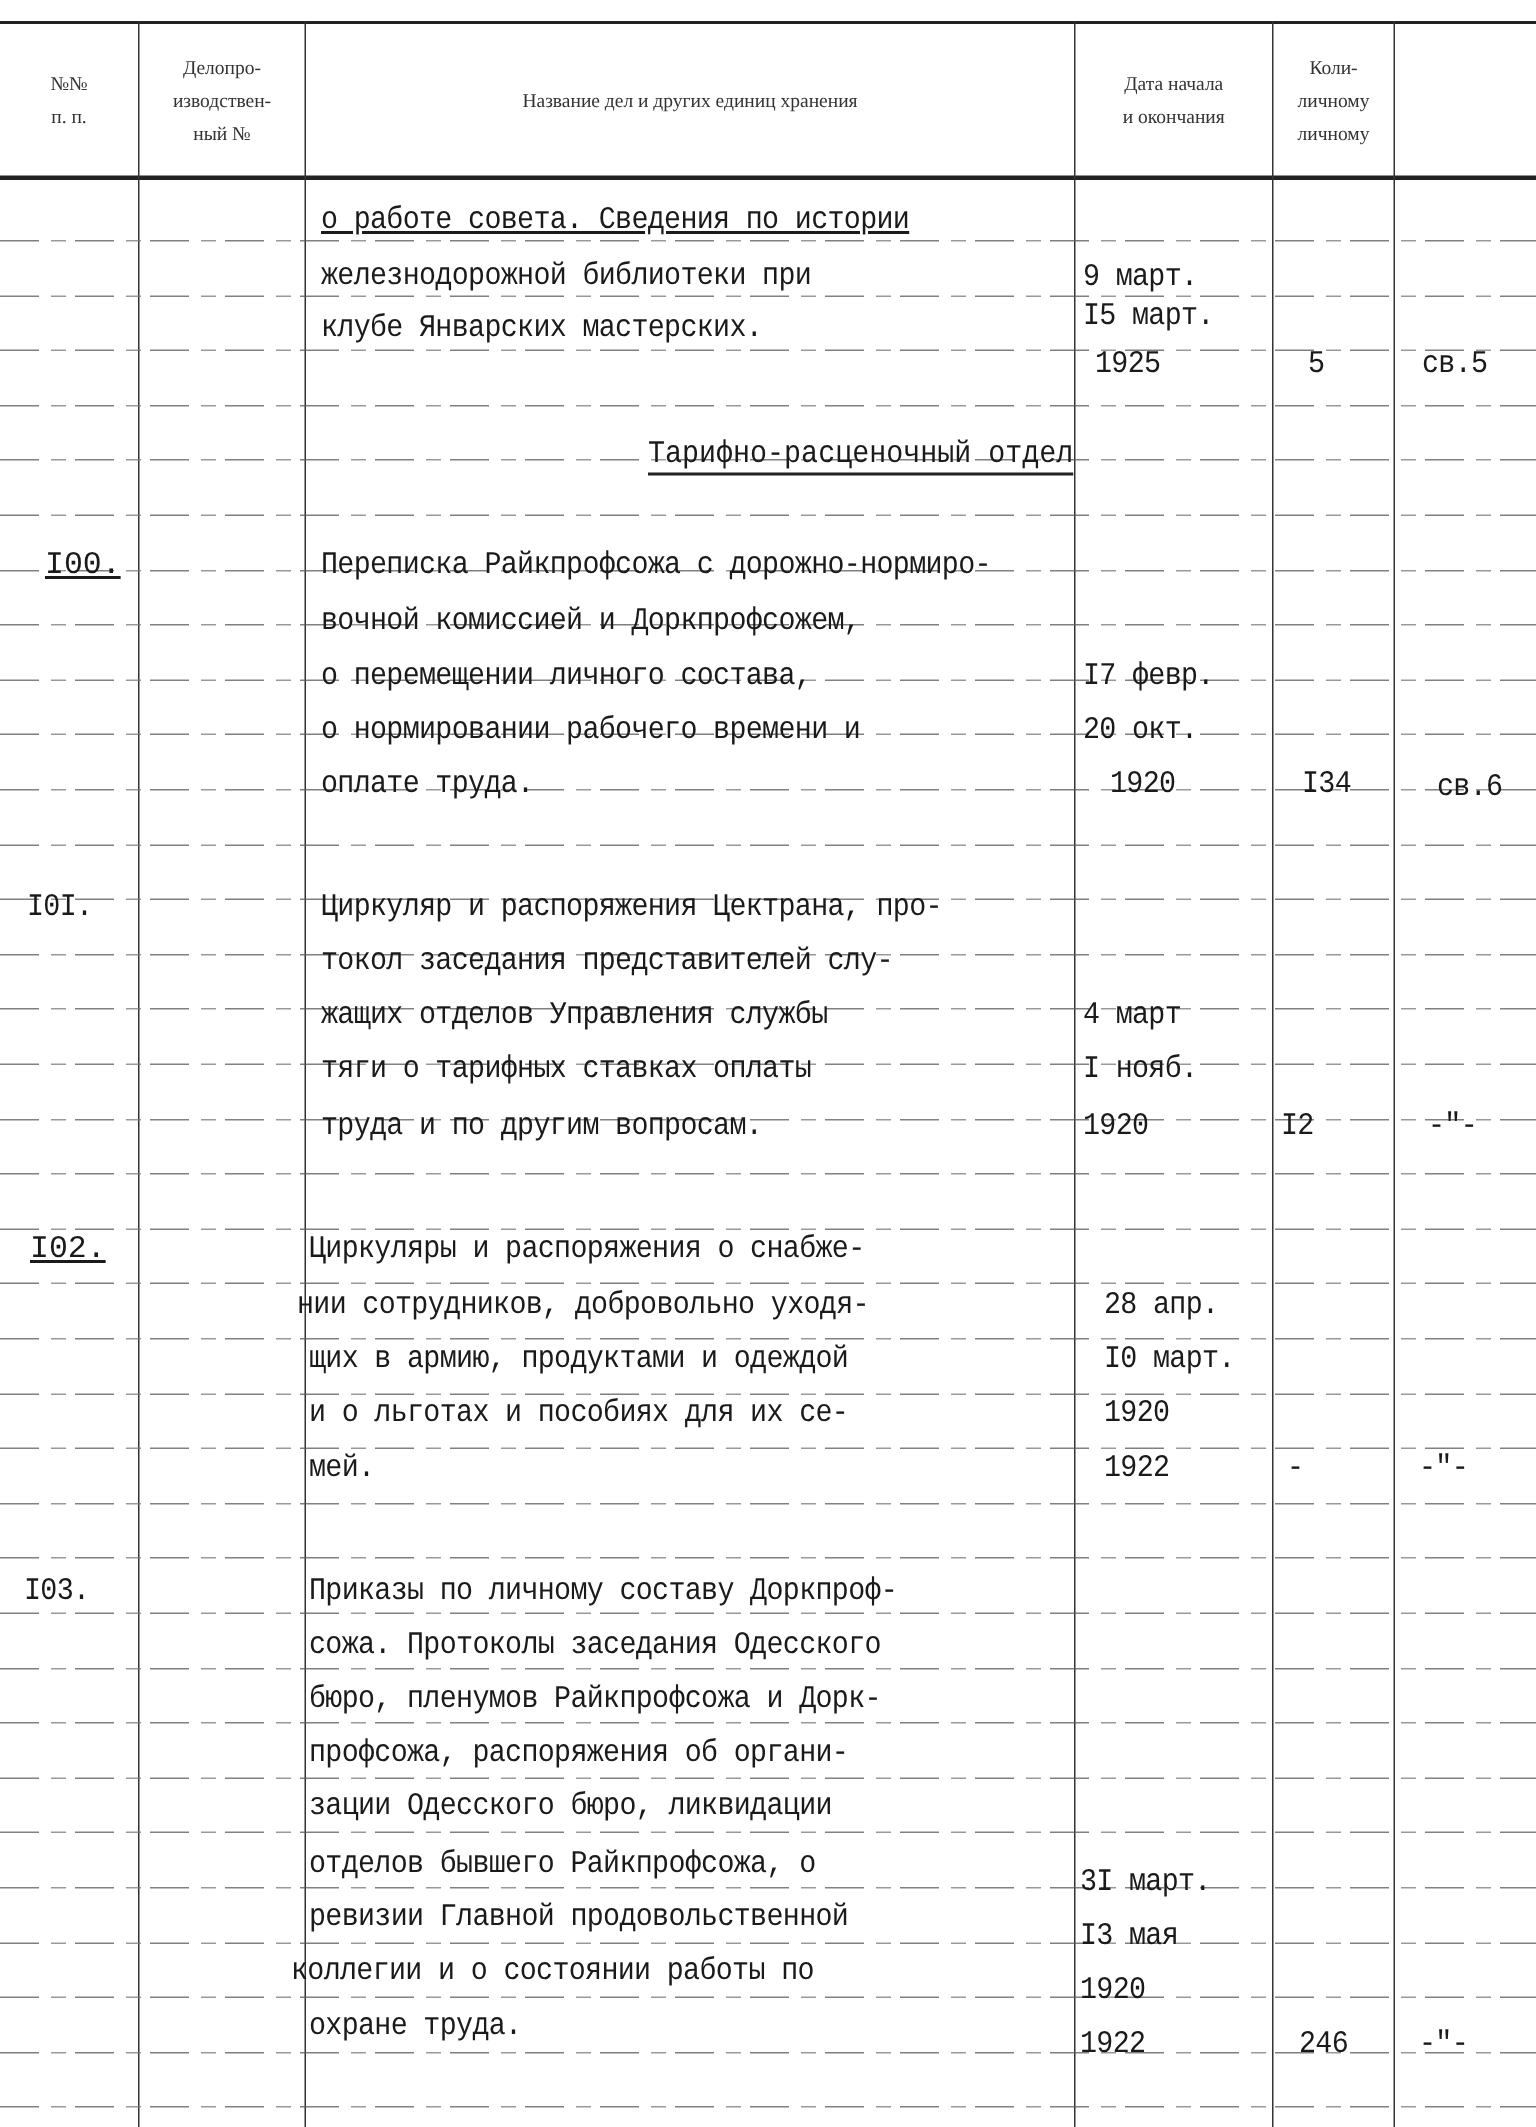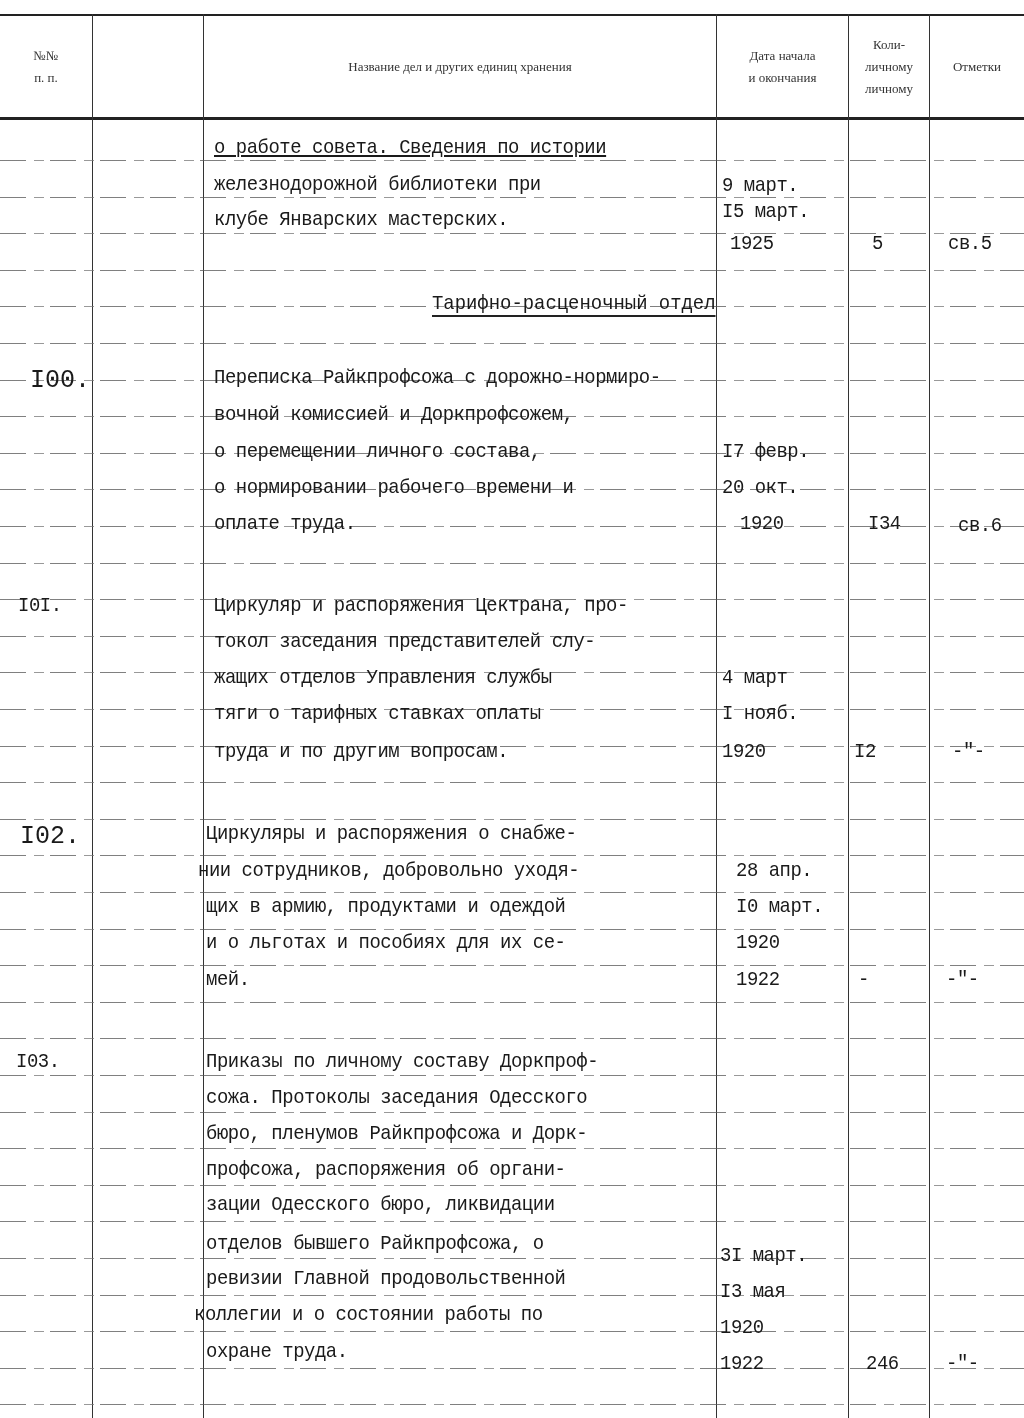--- a/index.html
+++ b/index.html
@@ -2,52 +2,56 @@
 <html><head>
 <meta charset="utf-8">
 <style>
   html,body{margin:0;padding:0;background:#fff;}
   body{width:1024px;height:1418px;position:relative;overflow:hidden;font-family:"Liberation Mono","DejaVu Sans Mono",monospace;color:#1a1a1a;}
   .hdr{position:absolute;top:14px;left:0;width:1024px;height:106px;border-top:2px solid #222;border-bottom:3px solid #222;box-sizing:border-box;font-family:"Liberation Serif","DejaVu Serif",serif;font-size:13px;color:#333;}
   .hc{position:absolute;top:0;height:100%;display:flex;align-items:center;justify-content:center;text-align:center;line-height:22px;}
   .vline{position:absolute;top:14px;bottom:0;width:1px;background:#333;}
   .hline{position:absolute;height:1px;background:repeating-linear-gradient(90deg,#555 0 26px,transparent 26px 34px,#777 34px 44px,transparent 44px 50px);opacity:.75;}
   .t{position:absolute;font-size:21px;white-space:nowrap;letter-spacing:-0.5px;line-height:24px;transform:scaleX(0.9);transform-origin:left center;}
-  .num{position:absolute;font-size:25px;white-space:nowrap;}
+  .num{position:absolute;font-size:21px;white-space:nowrap;text-decoration:underline;}
   .sec{position:absolute;font-size:21px;white-space:nowrap;border-bottom:2px solid #222;transform:scaleX(0.9);transform-origin:left center;}
   .ul{text-decoration:underline;}
 </style>
 </head>
 <body>
 
 <div class="hdr">
   <div class="hc" style="left:0;width:92px;">
     <div>
         <div>№№</div>
         <div>п. п.</div>
+      </div>
+  </div>
+  <div class="hc" style="left:93px;width:110px;">
+    <div>
+        <div>Делопро-</div>
+        <div>изводствен-</div>
+        <div>ный №</div>
       </div>
   </div>
   <div class="hc" style="left:717px;width:131px;">
     <div>
         <div>Дата начала</div>
         <div>и окончания</div>
       </div>
   </div>
   <div class="hc" style="left:204px;width:512px;">
     <div>Название дел и других единиц хранения</div>
   </div>
   <div class="hc" style="left:849px;width:80px;">
     <div>
         <div>Коли-</div>
         <div>личному</div>
         <div>личному</div>
       </div>
-  </div>
-  <div class="hc" style="left:930px;width:94px;">
-    <div>Отметки</div>
   </div>
 </div>
 
 <div class="vline" style="left:92px;"></div>
 <div class="vline" style="left:203px;"></div>
 <div class="vline" style="left:716px;"></div>
 <div class="vline" style="left:848px;"></div>
 <div class="vline" style="left:929px;"></div>
 
 <div id="rules">

